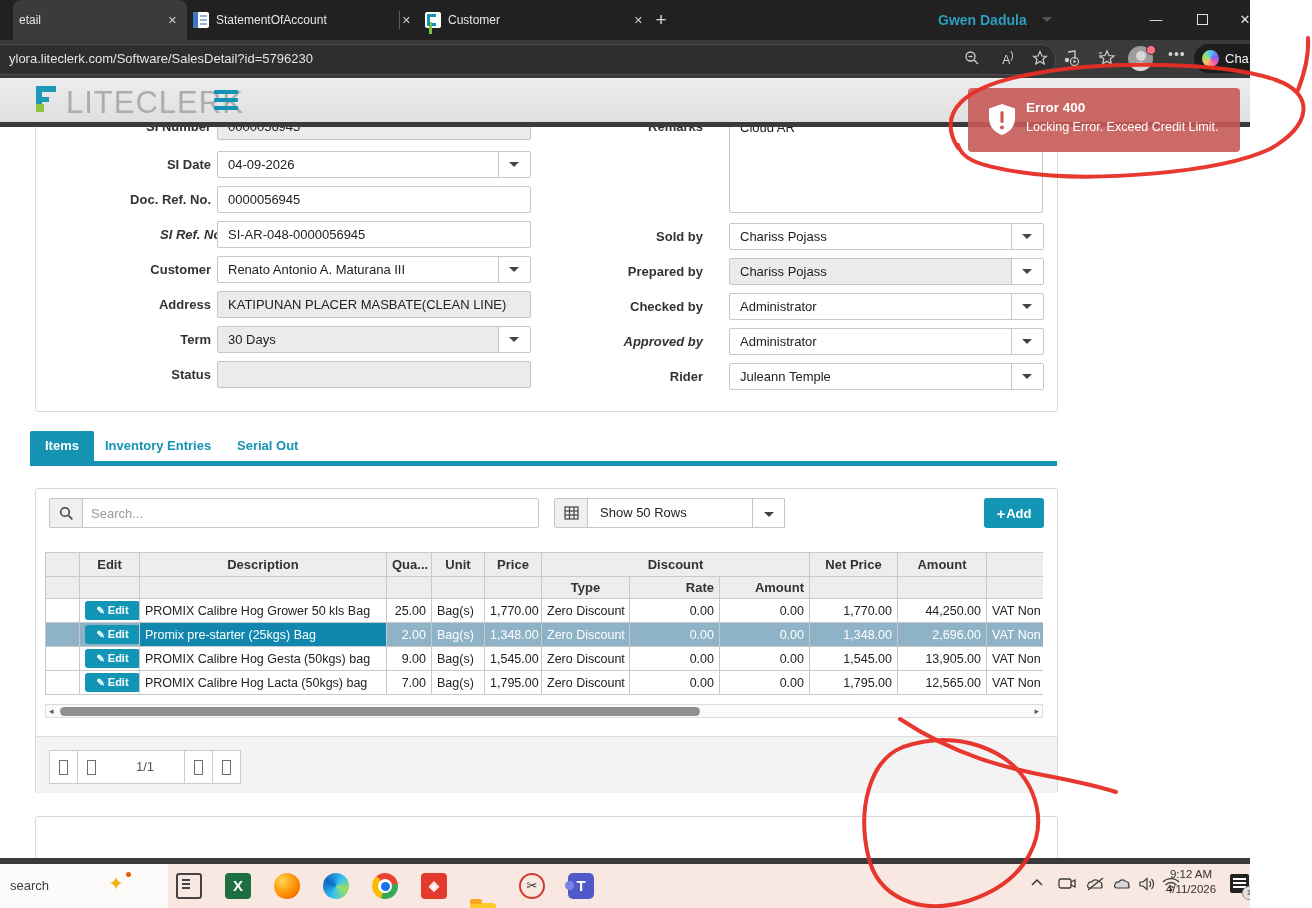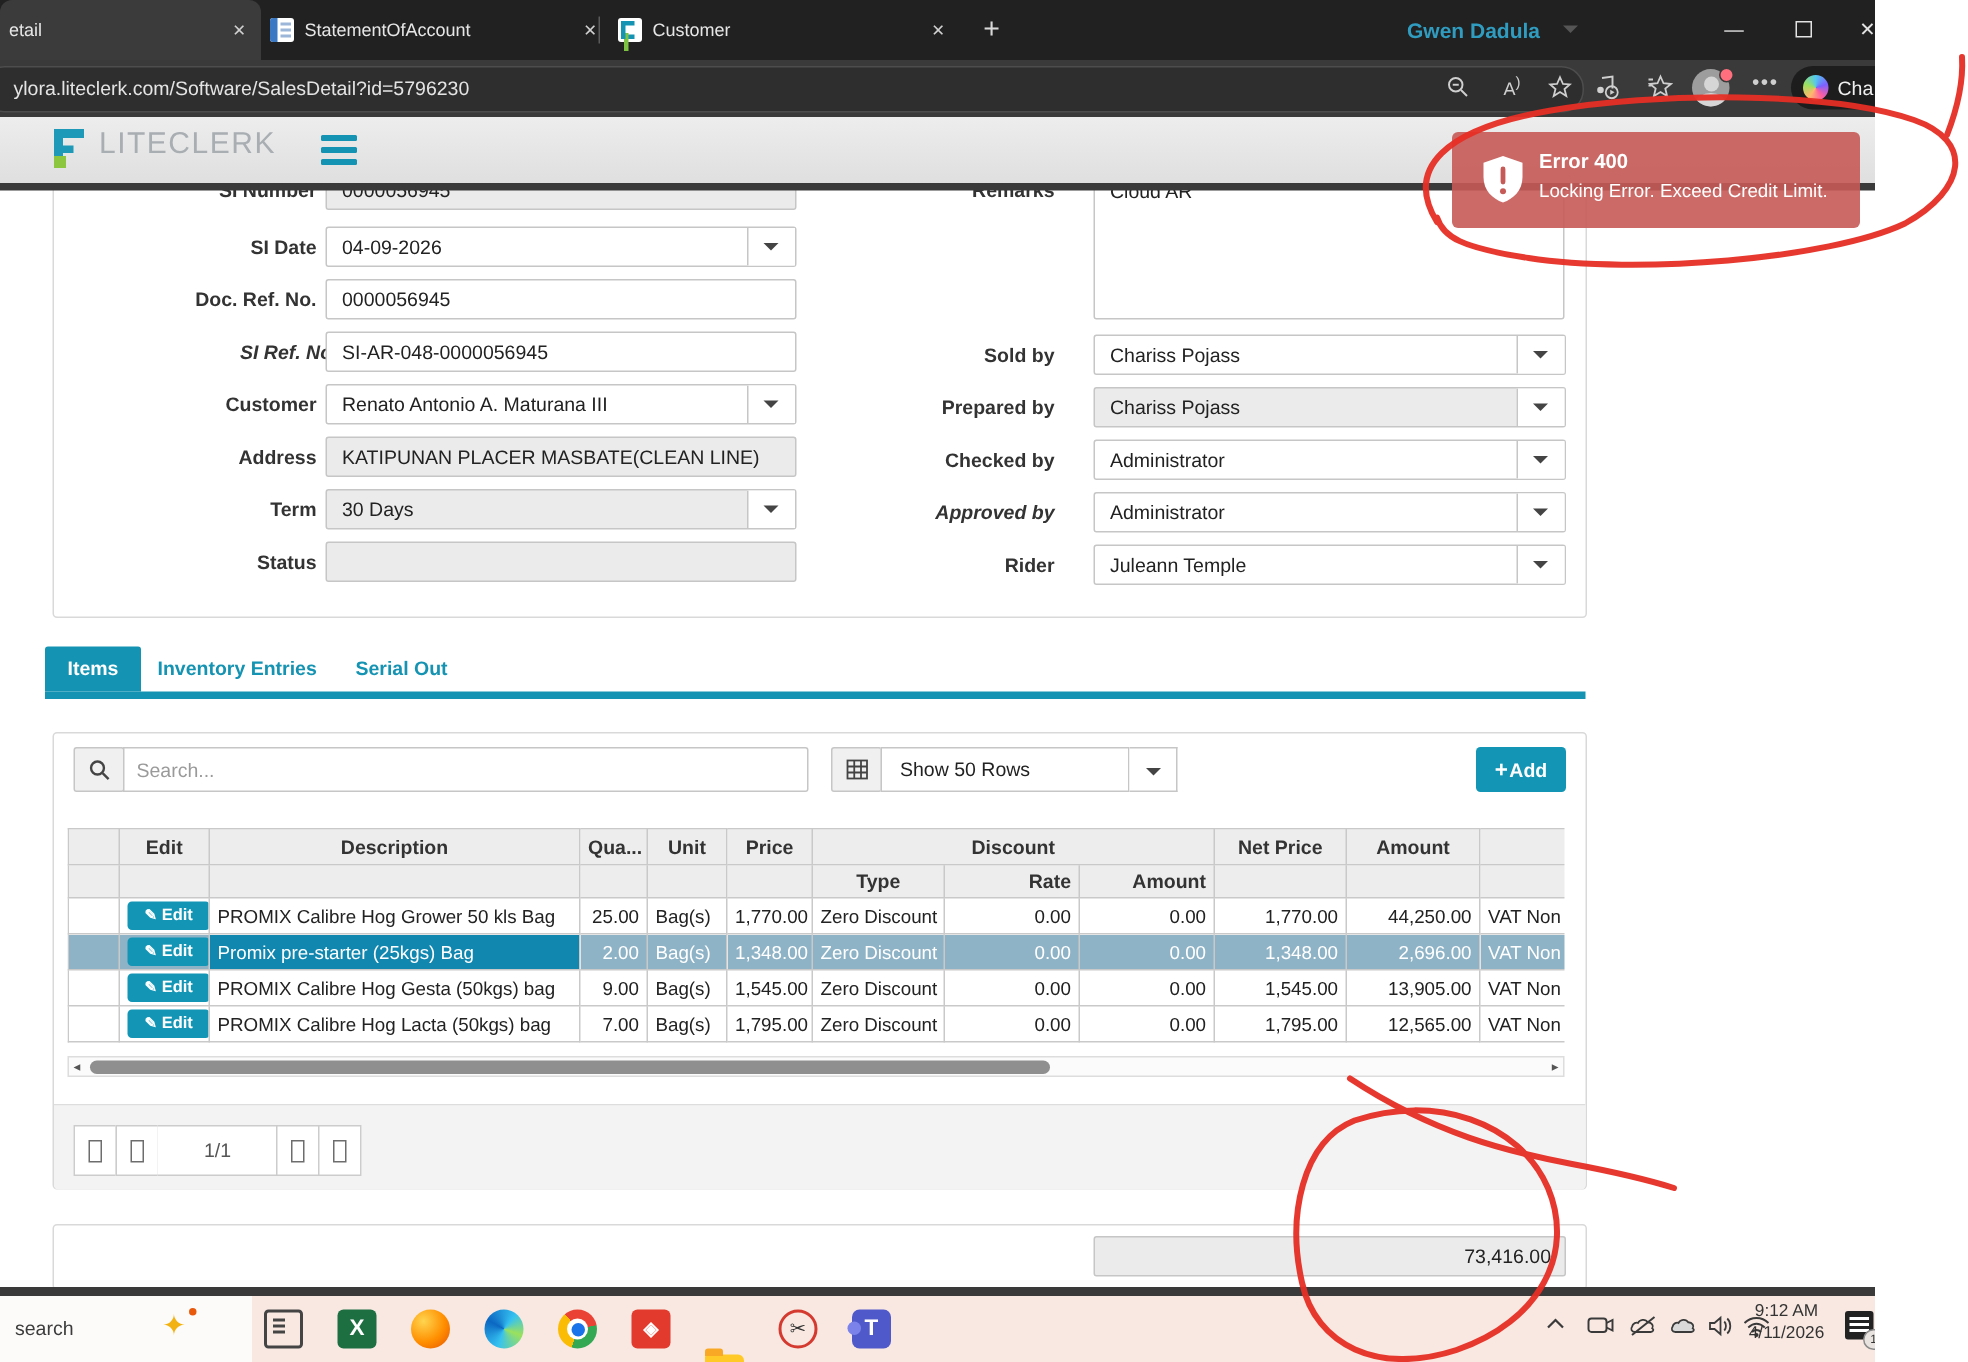--- a/index.html
+++ b/index.html
@@ -2,21 +2,21 @@
 <html><head>
 <meta charset="utf-8">
 <style>
   html,body{margin:0;padding:0;background:#fff;}
   body{width:1312px;height:908px;position:relative;overflow:hidden;
        font-family:"Liberation Sans",sans-serif;-webkit-font-smoothing:antialiased;}
   .abs{position:absolute;}
   
   .window{position:absolute;left:0;top:0;width:1250px;height:908px;overflow:hidden;background:#fff;}
   .tabbar{position:absolute;left:0;top:0;width:1250px;height:40px;background:#212121;}
-  .tab{position:absolute;top:0;height:40px;display:flex;align-items:center;color:#e6e6e6;font-size:12px;}
+  .tab{position:absolute;top:0;height:40px;display:flex;align-items:center;color:#e6e6e6;font-size:12px;margin-left:13px;}
   .tab.active{background:#3b3b3b;border-radius:8px 8px 0 0;}
   .tab-label{white-space:nowrap;overflow:hidden;}
   .tab-close{color:#cfcfcf;font-size:11px;margin-left:auto;padding:0 4px;}
   .tab-sep{position:absolute;top:11px;width:1px;height:18px;background:#5a5a5a;}
   .favicon{width:16px;height:16px;margin-right:7px;position:relative;flex:0 0 16px;}
   .doc-icon{background:#fff;border-radius:2px;}
   .doc-icon:before{content:"";position:absolute;left:0;top:0;width:5px;height:16px;background:#3b78c3;border-radius:2px 0 0 2px;}
   .doc-icon:after{content:"";position:absolute;left:7px;top:3px;width:7px;height:2px;background:#9bb6d8;box-shadow:0 4px 0 #9bb6d8,0 8px 0 #9bb6d8;}
   .lc-icon{background:#fff;border-radius:2px;}
   .lc-icon:before{content:"";position:absolute;left:2px;top:2px;width:9px;height:3px;background:#1593b2;box-shadow:0 9px 0 #1593b2;}
@@ -36,21 +36,21 @@
   .avatar-dot{position:absolute;left:1146px;top:5px;width:8px;height:8px;border-radius:50%;background:#ff6f7d;border:1px solid #3a3a3a;}
   .copilot-pill{position:absolute;left:1194px;top:4px;width:70px;height:29px;background:#1d1d1d;border-radius:15px;display:flex;align-items:center;padding-left:8px;color:#f0f0f0;font-size:13px;}
   .copilot-ball{width:17px;height:17px;border-radius:50%;margin-right:6px;
      background:conic-gradient(#51c8f0,#7b61ff,#ff5ea0,#ffb86c,#9be15d,#51c8f0);}
   
   .appheader{position:absolute;left:0;top:78px;width:1250px;height:44px;background:linear-gradient(#ededed,#dfdfdf);z-index:8;}
   .headerline{position:absolute;left:0;top:122px;width:1250px;height:5px;background:#3a3a3a;z-index:8;}
   .logo{position:absolute;left:36px;top:8px;width:24px;height:26px;}
   .logo i{position:absolute;background:#1e9ab8;}
   .logo .lg-green{position:absolute;left:0;top:18px;width:8px;height:8px;background:#8cc63e;}
-  .brand{position:absolute;left:66px;top:7px;font-size:20px;letter-spacing:1px;color:#a9aeb3;font-weight:400;}
+  .brand{position:absolute;left:66px;top:7px;font-size:31px;letter-spacing:1px;color:#a9aeb3;font-weight:400;}
   .burger{position:absolute;left:214px;top:12px;width:24px;height:20px;}
   .burger i{position:absolute;left:0;width:24px;height:4px;background:#1593b2;border-radius:1px;}
   .username{position:absolute;left:938px;top:12px;font-size:14px;font-weight:bold;color:#2f9cc0;z-index:7;}
   .user-caret{position:absolute;left:1042px;top:17px;width:0;height:0;border:5px solid transparent;border-top-color:#555;z-index:7;}
   
   .toast{position:absolute;left:968px;top:88px;width:272px;height:64px;background:rgba(198,90,86,.9);
          border-radius:4px;z-index:20;color:#fff;}
   .toast-title{position:absolute;left:58px;top:12px;font-size:13.5px;font-weight:bold;}
   .toast-msg{position:absolute;left:58px;top:32px;font-size:12.5px;white-space:nowrap;}
   
@@ -437,21 +437,20 @@
       <div class="pgbtn" style="left:148px;top:13px;">
             <span class="ghost"></span>
           </div>
       <div class="pgbtn" style="left:176px;top:13px;">
             <span class="ghost"></span>
           </div>
     </div>
   </div>
 
   <div class="panel" style="left:35px;top:816px;width:1021px;height:42px;">
-    <div class="fbox ro" style="left:693px;top:7px;width:294px;text-align:right;padding-right:9px;"><span>73,416.00</span></div>
   </div>
 
   <div class="winbottom"></div>
   <div class="taskbar">
     <div class="tb-search"><span>search</span></div>
     <span class="sparkle">✦</span>
     <div class="tbicon tvico" style="left:176px;"></div>
     <div class="tbicon xlico" style="left:225px;">X</div>
     <div class="tbicon ffico" style="left:274px;"></div>
     <div class="tbicon edico" style="left:323px;"></div>

